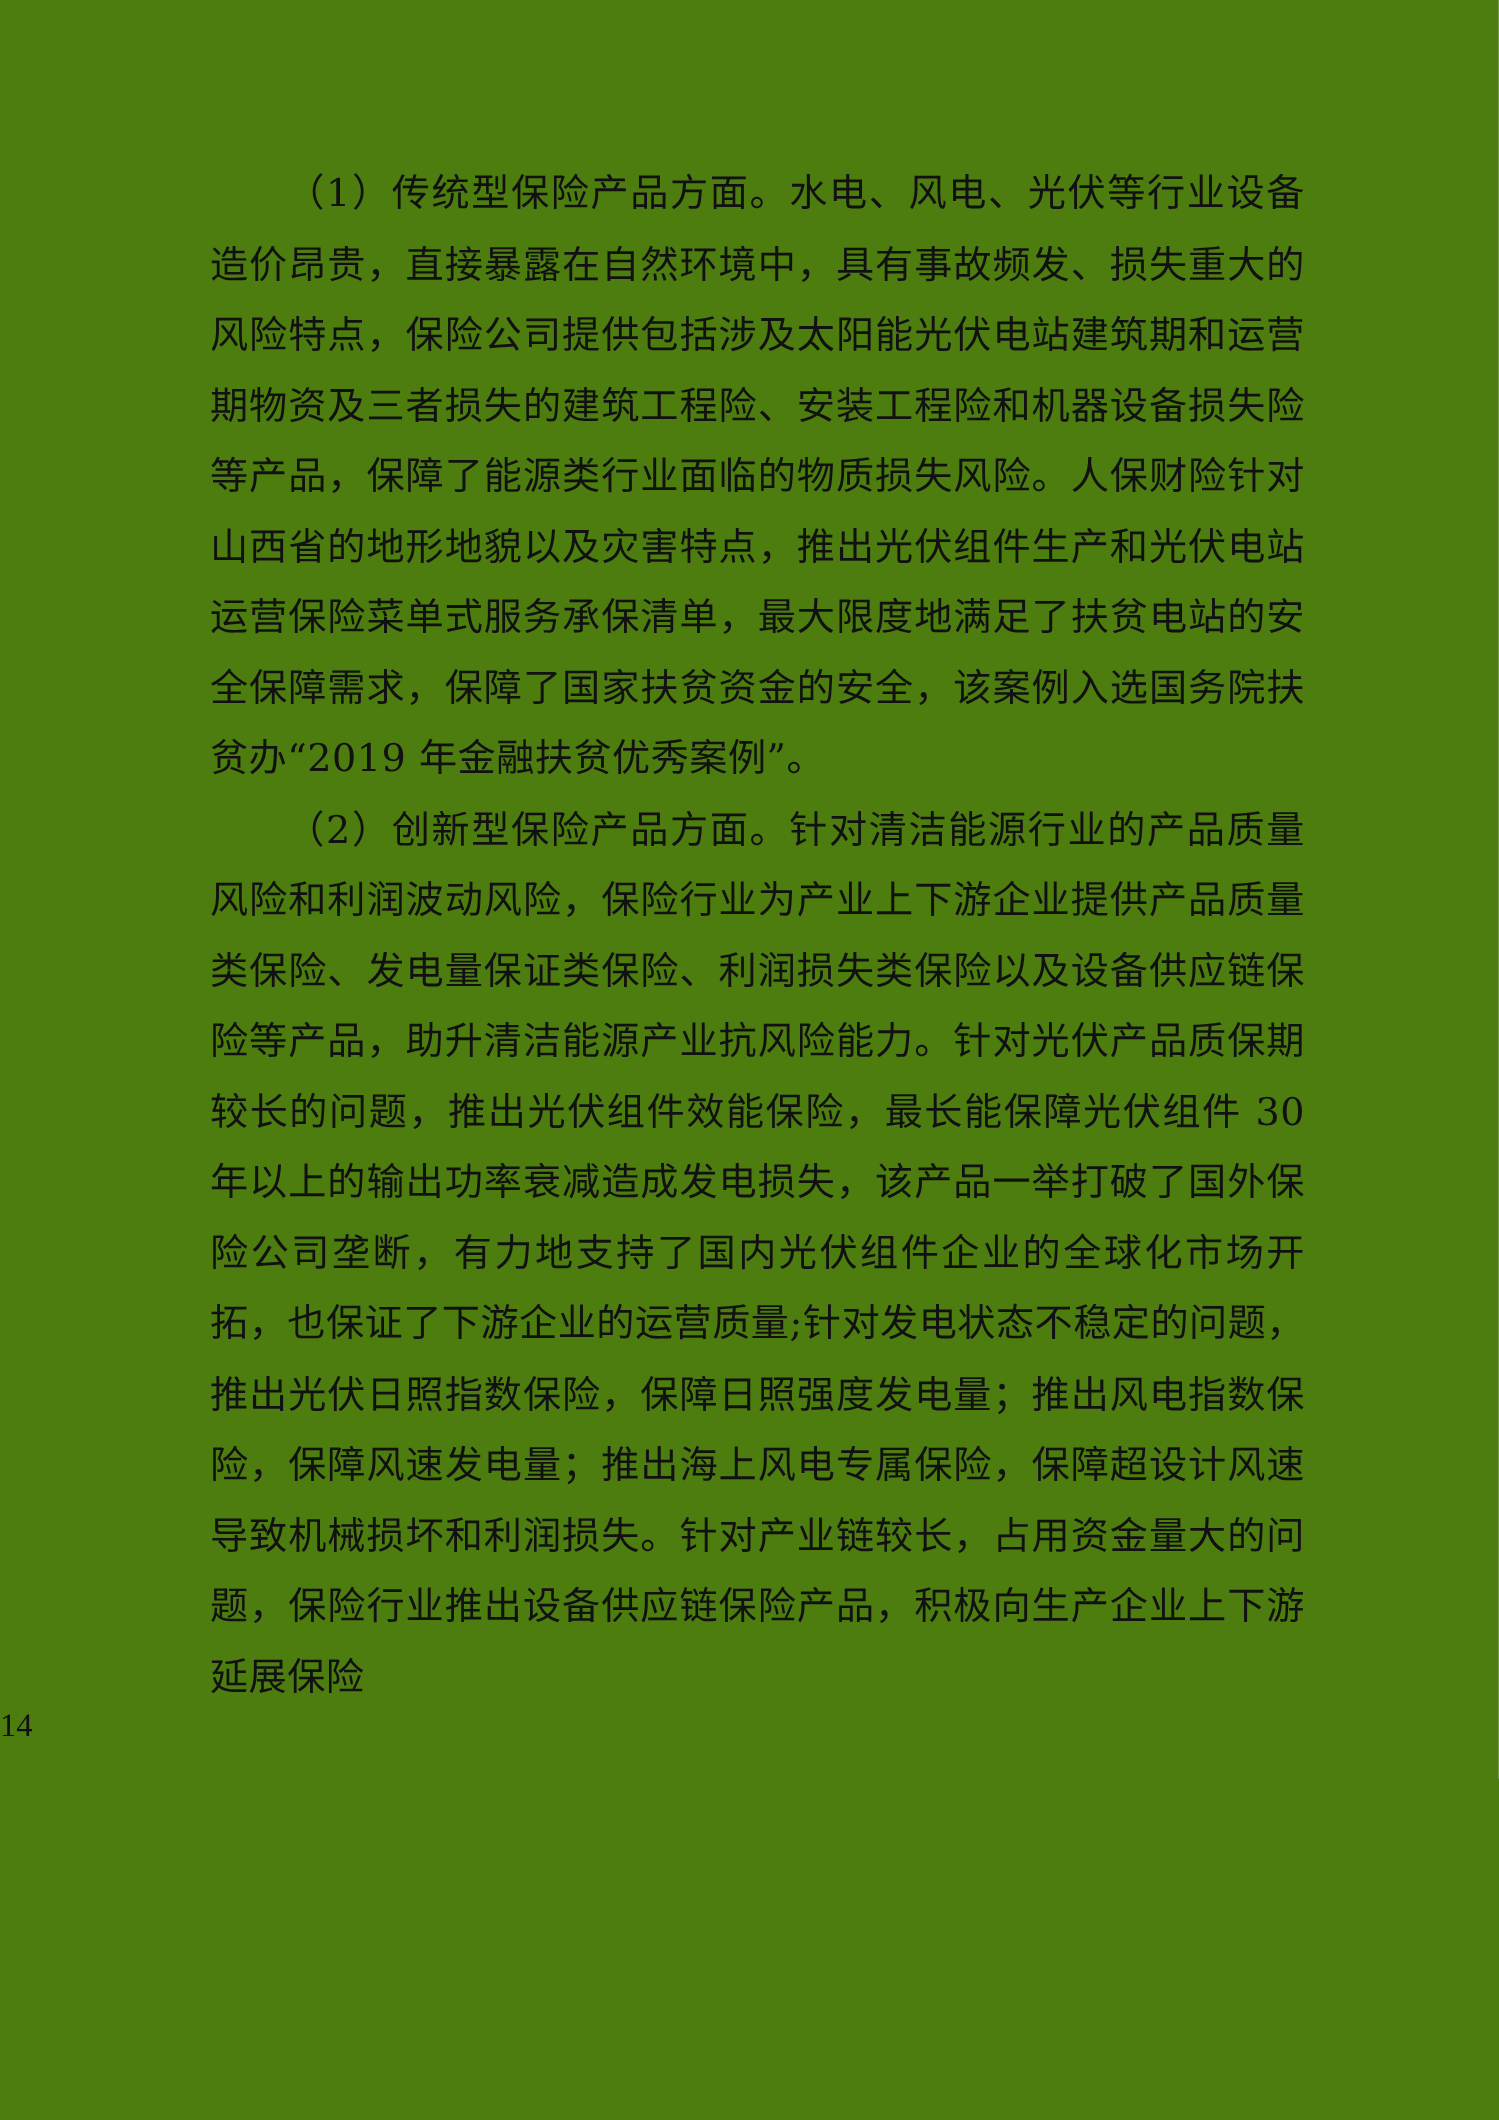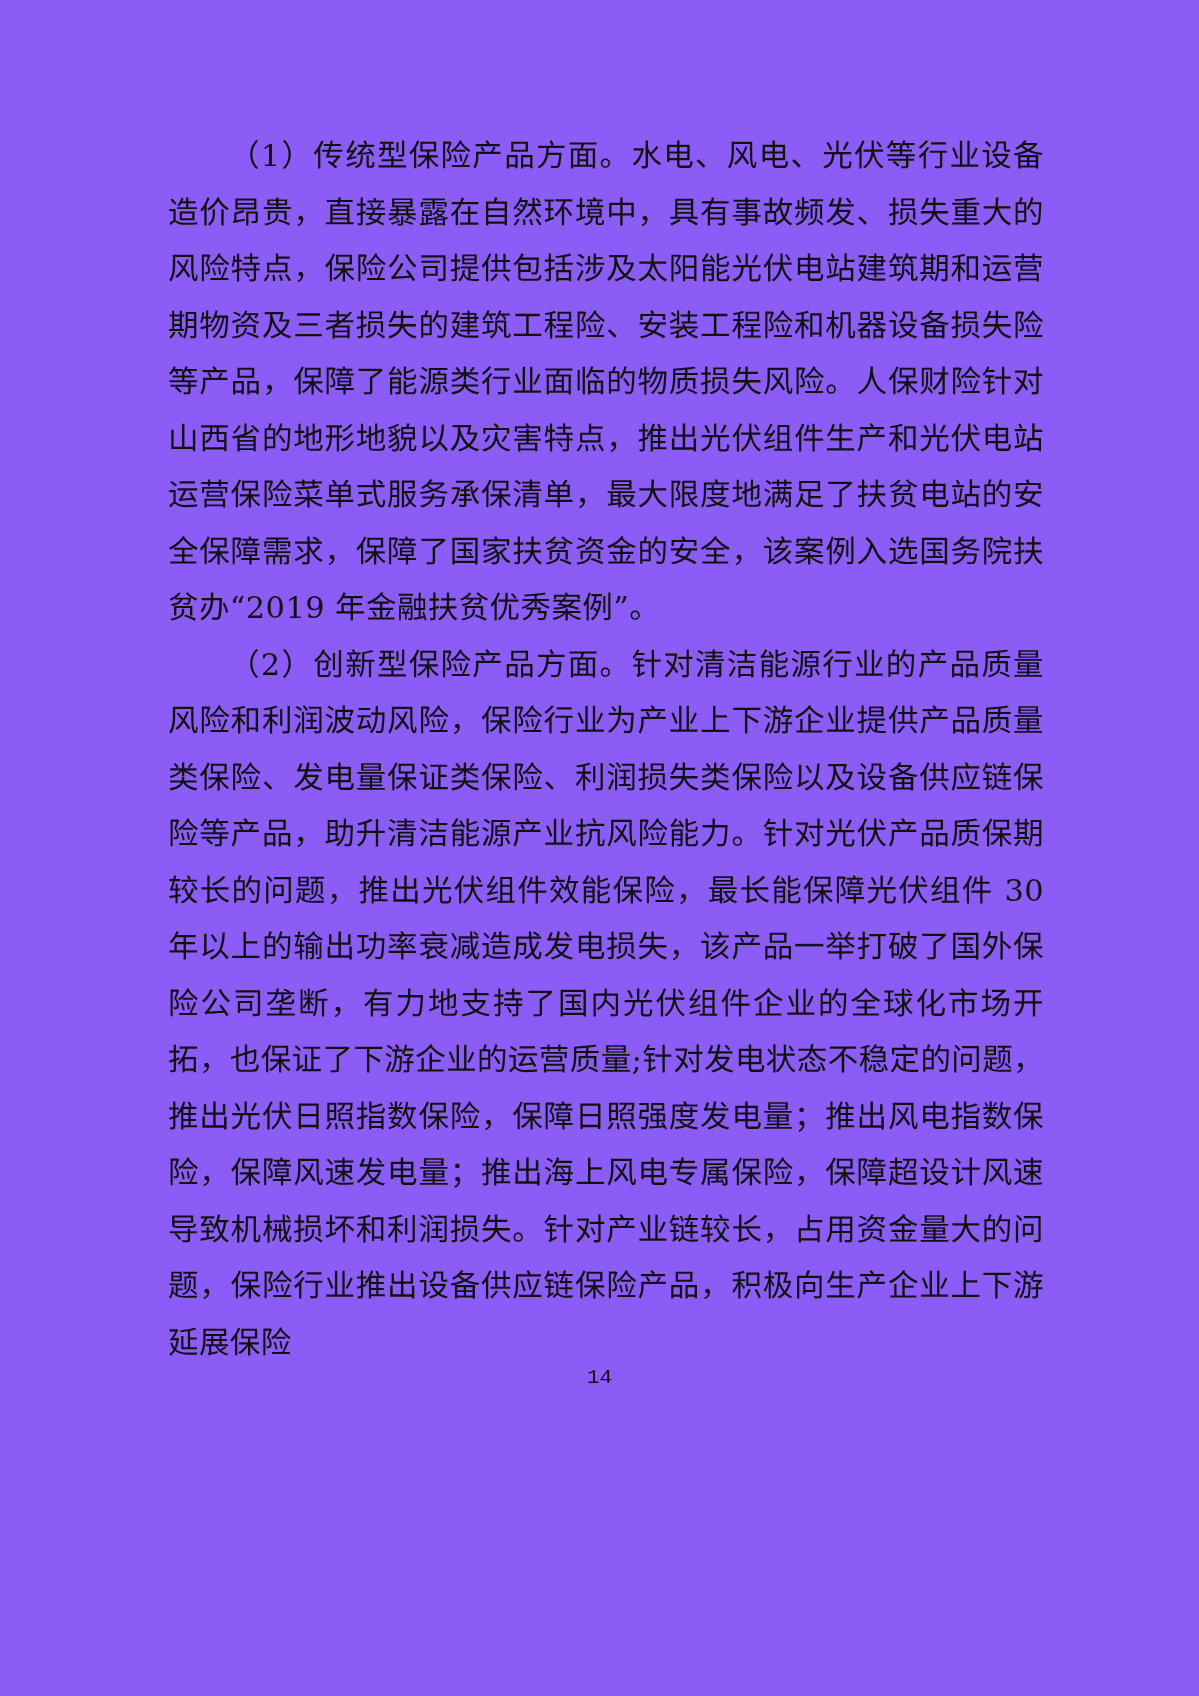--- a/index.html
+++ b/index.html
@@ -12,21 +12,21 @@
     width: 1199px;
     height: 1696px;
     position: relative;
     font-family: "DejaVu Serif", "Liberation Serif", serif;
     color: #111111;
     overflow: hidden;
   }
   .page {
     position: absolute;
     inset: 0;
-    background: #8b5cf6;
+    background: #4d7c0f;
   }
   .content {
     position: absolute;
     left: 168px;
     top: 128px;
     width: 876px;
   }
   .para {
     font-size: 30.5px;
     line-height: 56.5px;
@@ -38,23 +38,23 @@
     font-family: "DejaVu Serif", "Liberation Serif", serif;
   }
   .para + .para {
     margin-top: 0px;
   }
   .footer {
     position: absolute;
     left: 0;
     right: 0;
     top: 1366px;
-    text-align: center;
-    font-size: 21px;
-    font-family: Liberation Mono, monospace;
+    text-align: left;
+    font-size: 26px;
+    font-family: Liberation Serif, serif;
     color: #111111;
   }
 </style>
 </head>
 <body>
 
 <div class="page">
   <div class="content">
     <p class="para">（1）传统型保险产品方面。水电、风电、光伏等行业设备造价昂贵，直接暴露在自然环境中，具有事故频发、损失重大的风险特点，保险公司提供包括涉及太阳能光伏电站建筑期和运营期物资及三者损失的建筑工程险、安装工程险和机器设备损失险等产品，保障了能源类行业面临的物质损失风险。人保财险针对山西省的地形地貌以及灾害特点，推出光伏组件生产和光伏电站运营保险菜单式服务承保清单，最大限度地满足了扶贫电站的安全保障需求，保障了国家扶贫资金的安全，该案例入选国务院扶贫办“2019 年金融扶贫优秀案例”。</p>
     <p class="para">（2）创新型保险产品方面。针对清洁能源行业的产品质量风险和利润波动风险，保险行业为产业上下游企业提供产品质量类保险、发电量保证类保险、利润损失类保险以及设备供应链保险等产品，助升清洁能源产业抗风险能力。针对光伏产品质保期较长的问题，推出光伏组件效能保险，最长能保障光伏组件 30 年以上的输出功率衰减造成发电损失，该产品一举打破了国外保险公司垄断，有力地支持了国内光伏组件企业的全球化市场开拓，也保证了下游企业的运营质量;针对发电状态不稳定的问题，推出光伏日照指数保险，保障日照强度发电量；推出风电指数保险，保障风速发电量；推出海上风电专属保险，保障超设计风速导致机械损坏和利润损失。针对产业链较长，占用资金量大的问题，保险行业推出设备供应链保险产品，积极向生产企业上下游延展保险</p>

